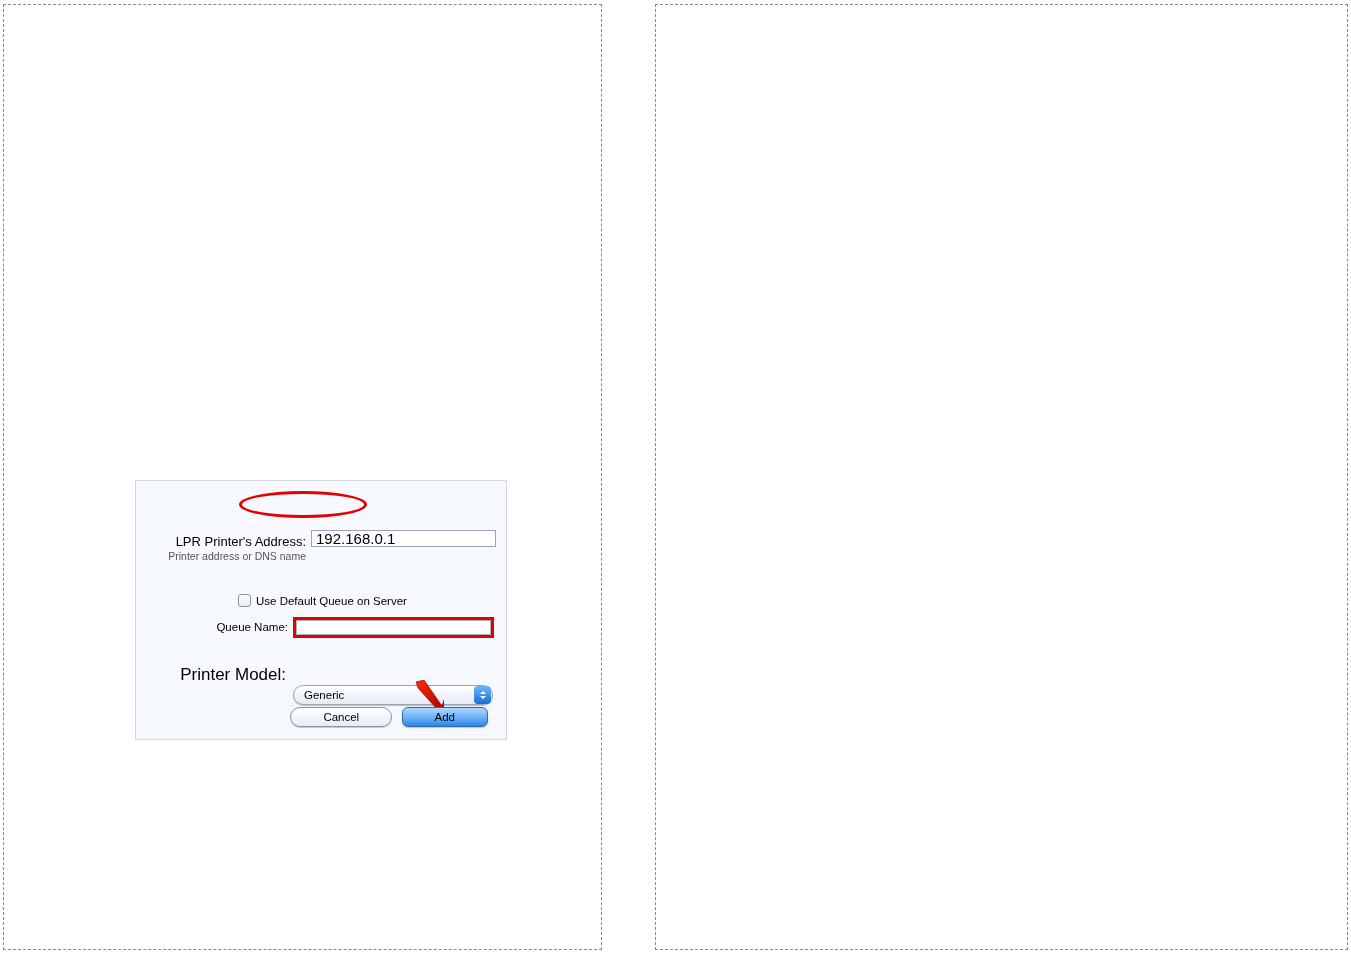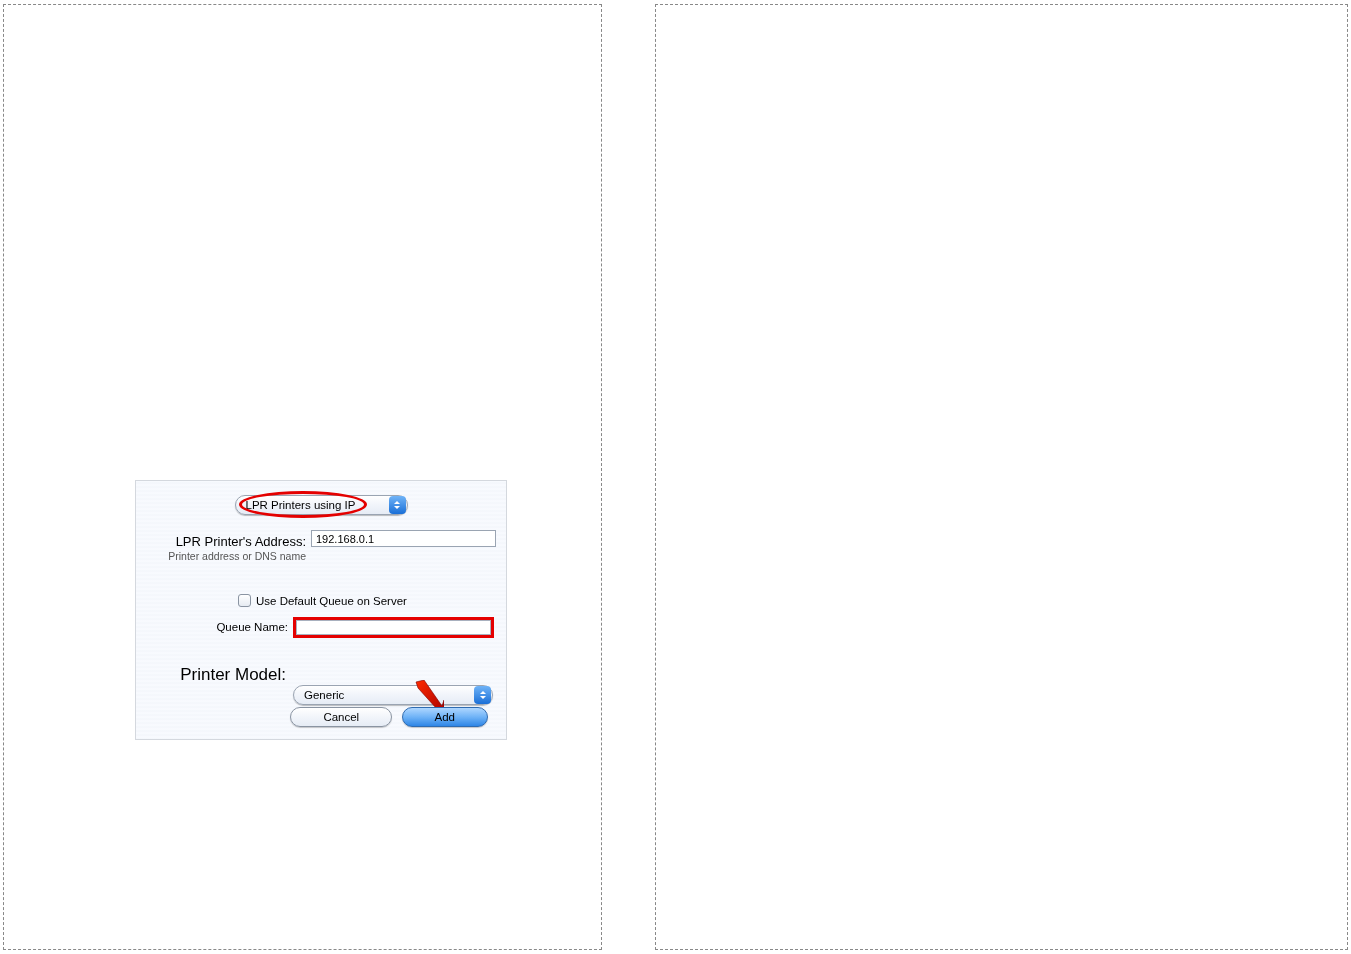--- a/index.html
+++ b/index.html
@@ -129,21 +129,21 @@
   .addr-labels .l2 { font-size: 10.5px; color: #555; padding-top: 1px; }
 
   .text-input {
     position: absolute;
     left: 175px;
     top: 0;
     width: 185px;
     height: 17px;
     background: #ffffff;
     border: 1px solid #9aa4b2;
-    font-size: 11px;
+    font-size: 15px;
     padding: 1px 4px;
     box-sizing: border-box;
   }
 
   
   .queue-section {
     position: absolute;
     top: 113px;
     left: 0;
     width: 100%;
@@ -244,20 +244,21 @@
     box-sizing: border-box;
     vertical-align: middle;
   }
   .btn-white {
     background: linear-gradient(to bottom, #ffffff 0%, #f3f6fb 45%, #e6ecf5 100%);
   }
   .btn-blue {
     background: linear-gradient(to bottom, #aed6ff 0%, #6fb3f7 50%, #2f86e6 100%);
     border-color: #2f6bb0;
     color: #000;
+    border-radius: 6px;
   }
 
   
   .red-arrow {
     position: absolute;
     left: 278px;
     top: 199px;
     width: 30px;
     height: 34px;
     pointer-events: none;
@@ -265,29 +266,20 @@
 
 </style>
 </head>
 <body>
 
 <div class="page-border page-left"></div>
 <div class="page-border page-right"></div>
 
 <div class="dialog">
 
-  <div class="top-row">
-    <div class="aqua-select top-select">
-      <span class="label">LPR Printers using IP</span>
-      <span class="arrow-cap">
-        <span class="tri-up"></span>
-        <span class="tri-down"></span>
-      </span>
-    </div>
-  </div>
   <div class="red-oval"></div>
 
   <div class="addr-row">
     <div class="addr-labels">
       <div class="l1">LPR Printer's Address:</div>
       <div class="l2">Printer address or DNS name</div>
     </div>
     <input class="text-input" type="text" value="192.168.0.1" style="">
   </div>
 

